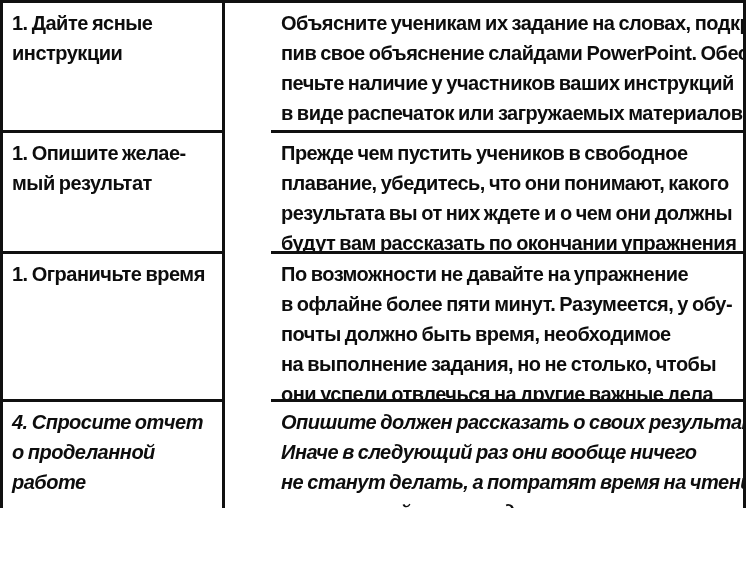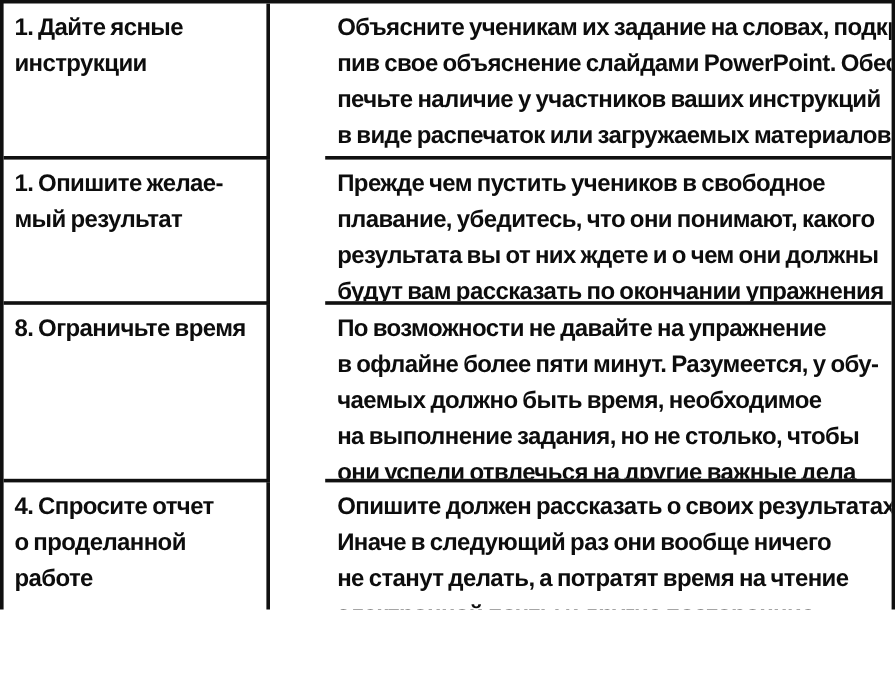--- a/index.html
+++ b/index.html
@@ -33,21 +33,21 @@
     font-weight: 700;
     font-size: 20px;
     line-height: 30px;
     letter-spacing: -0.5px;
     word-spacing: -1px;
     color: #0d0d0d;
     white-space: pre;
     overflow: hidden;
     padding: 5px 4px 0 9px;
   }
-  .row:last-child .cell { border-bottom: none; }
+  .row:last-child .cell { border-bottom: none; font-style: italic; }
   .cell.step {
     border-right: 3px solid #101010;
   }
   .cell.desc {
     padding-left: 10px;
     margin-left: 46px;
   }
 </style>
 </head>
 <body>
@@ -67,24 +67,24 @@
     <div class="row">
       <div class="cell step">1. Опишите желае-
 мый результат</div>
       <div class="cell desc">Прежде чем пустить учеников в свободное
 плавание, убедитесь, что они понимают, какого
 результата вы от них ждете и о чем они должны
 будут вам рассказать по окончании упражнения</div>
     </div>
 
     <div class="row">
-      <div class="cell step">8. Ограничьте время</div>
+      <div class="cell step">1. Ограничьте время</div>
       <div class="cell desc">По возможности не давайте на упражнение
 в офлайне более пяти минут. Разумеется, у обу-
-чаемых должно быть время, необходимое
+почты должно быть время, необходимое
 на выполнение задания, но не столько, чтобы
 они успели отвлечься на другие важные дела</div>
     </div>
 
     <div class="row">
       <div class="cell step">4. Спросите отчет
 о проделанной
 работе</div>
       <div class="cell desc">Опишите должен рассказать о своих результатах.
 Иначе в следующий раз они вообще ничего

